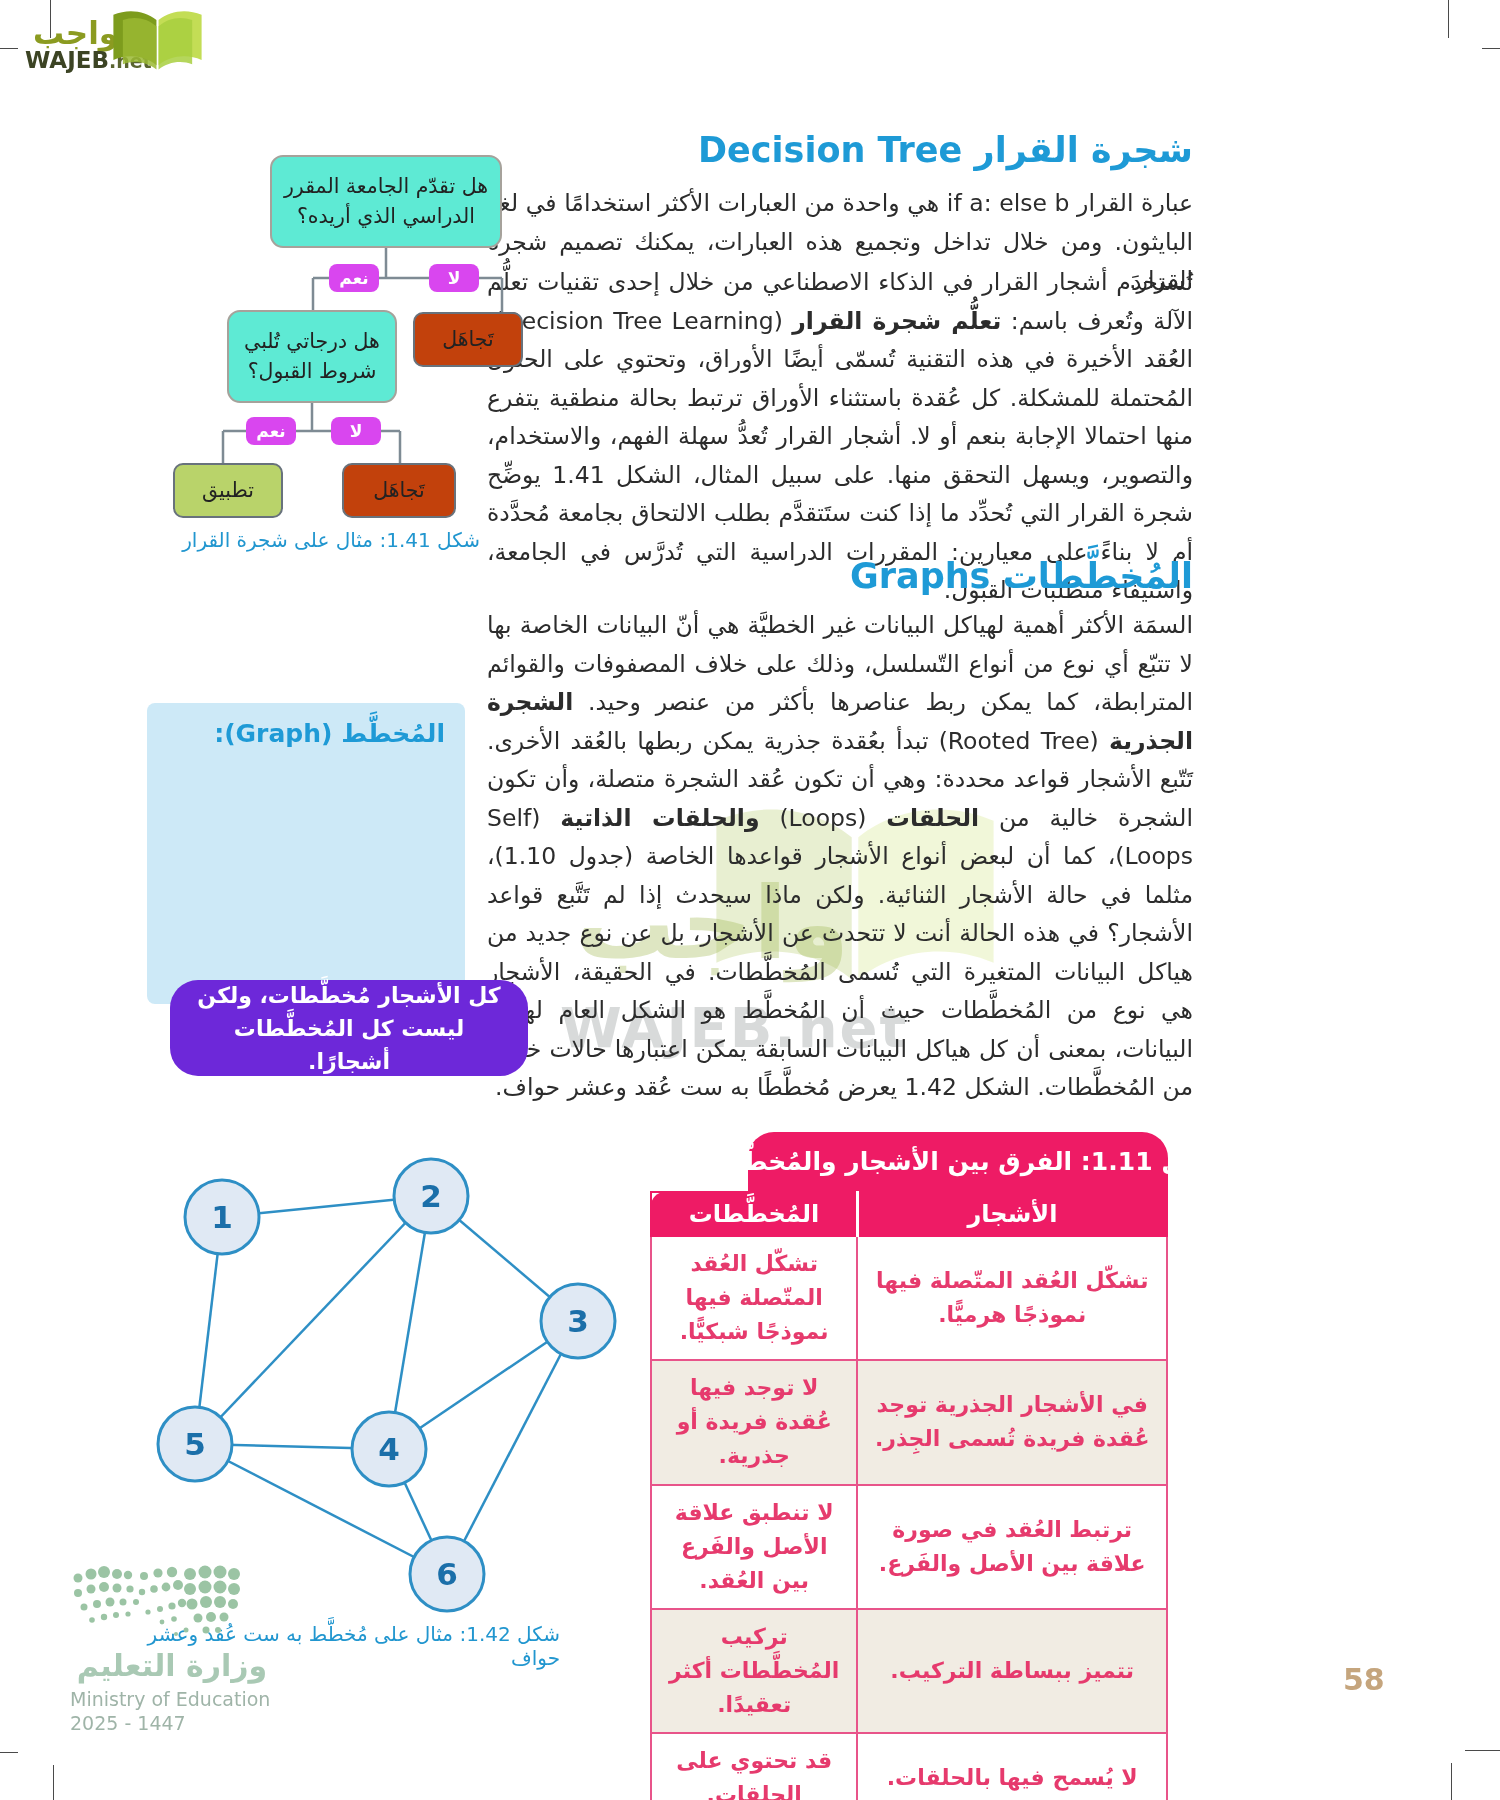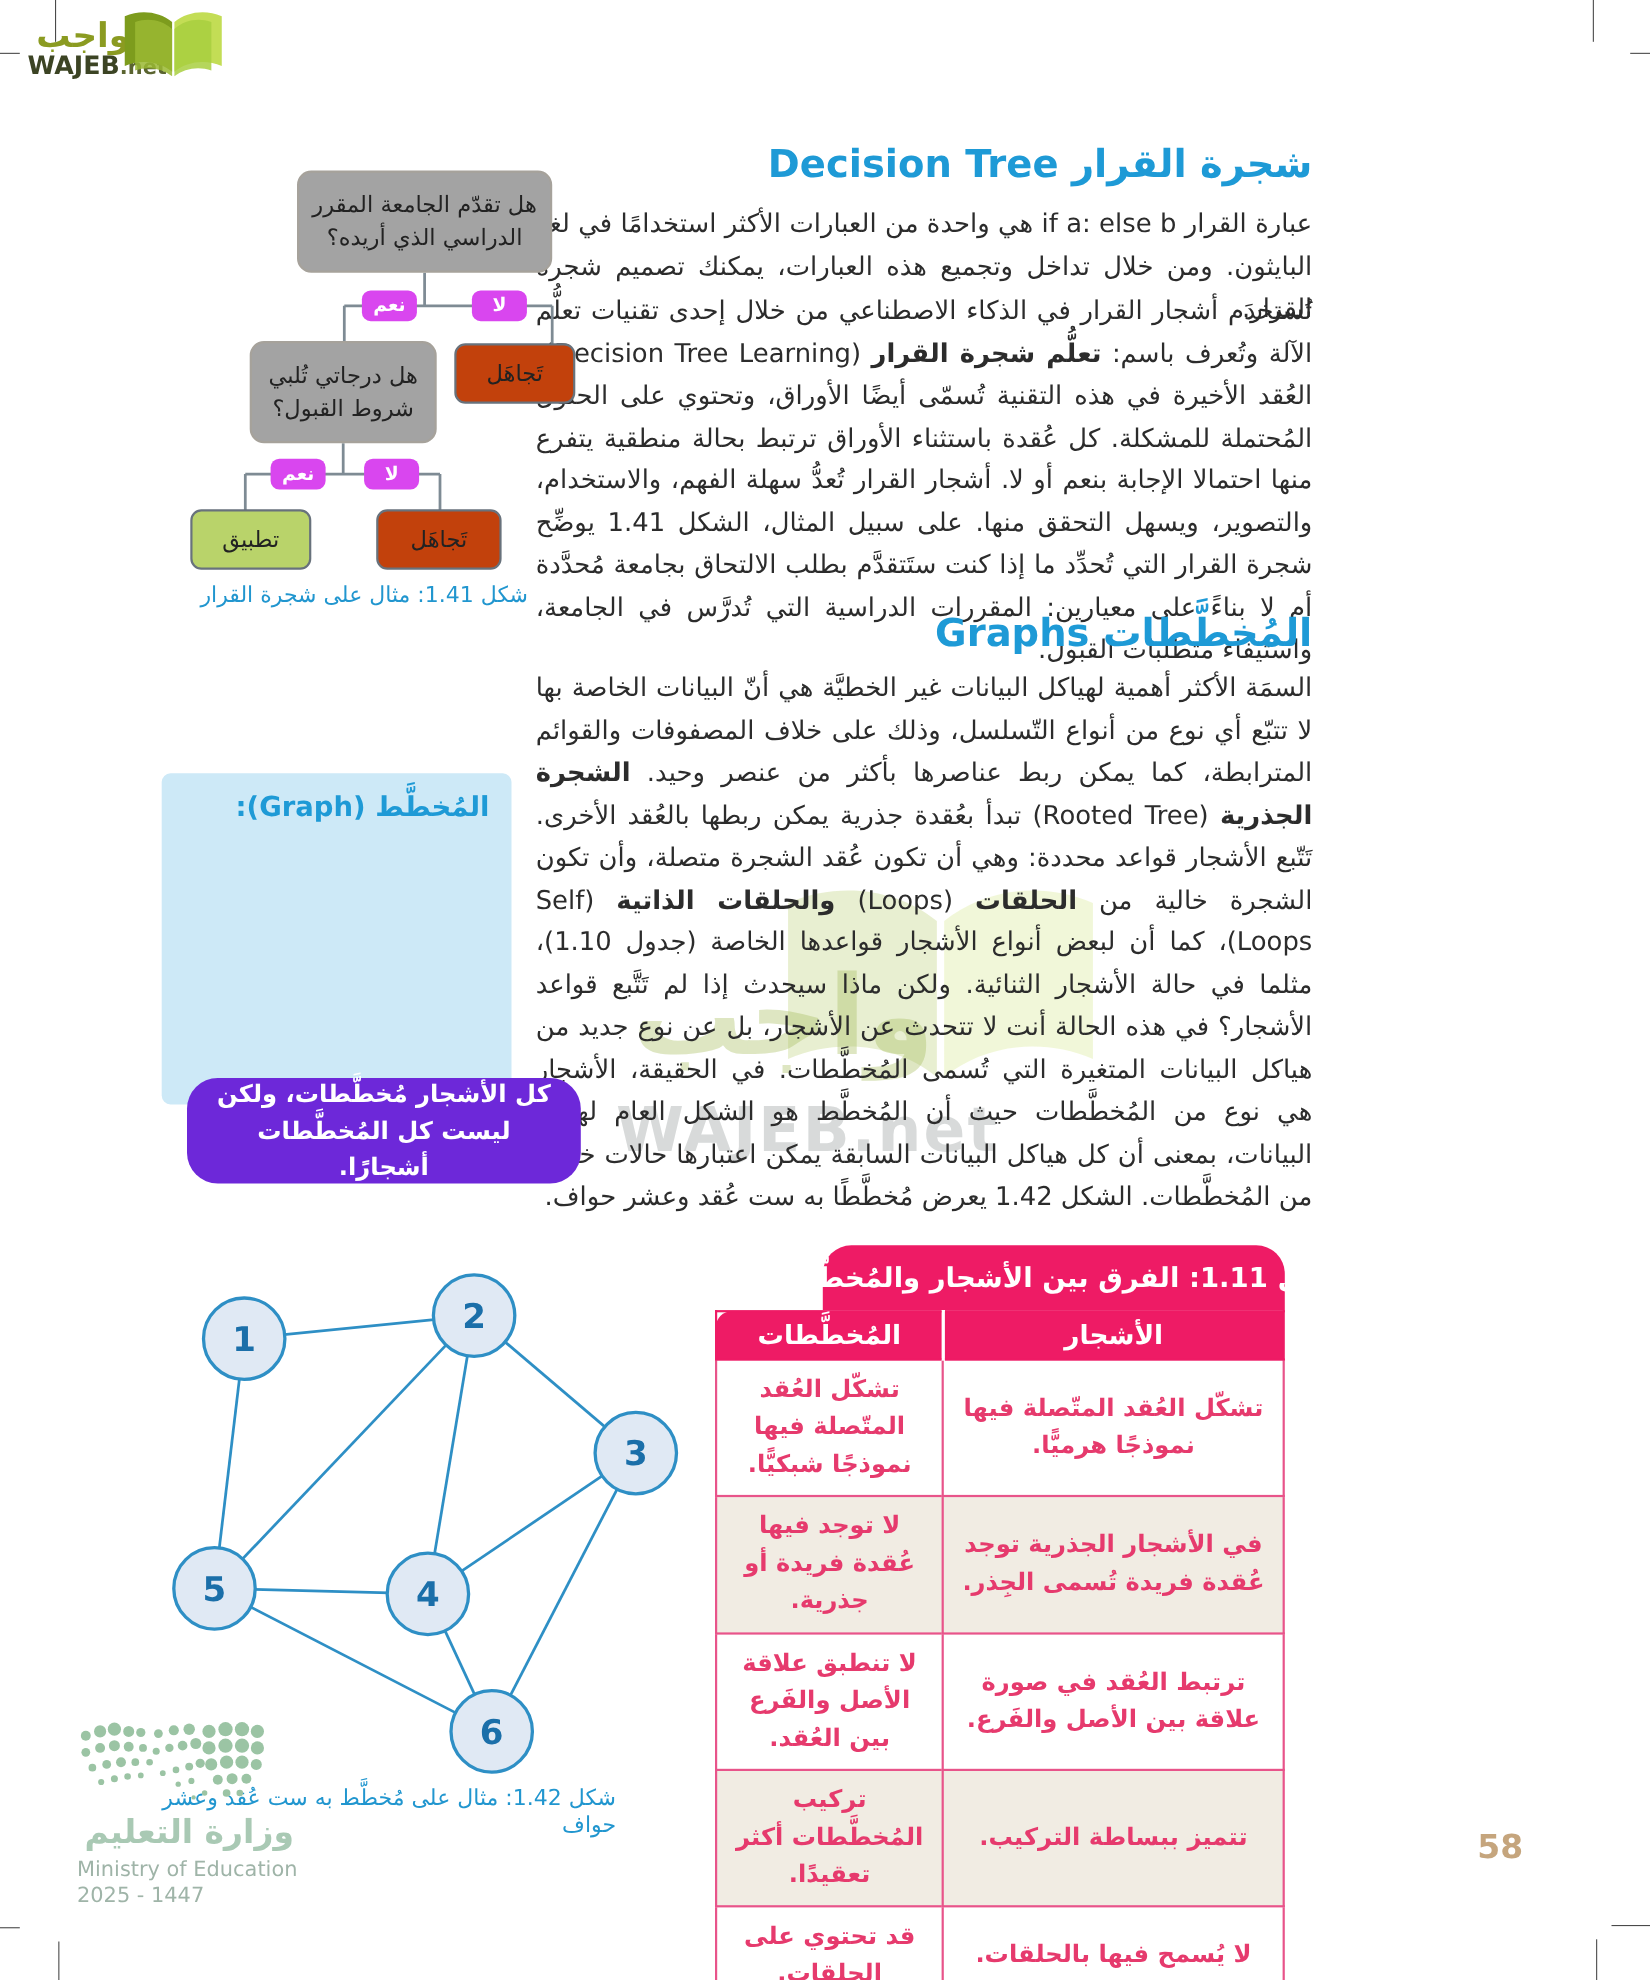--- a/index.html
+++ b/index.html
@@ -16,21 +16,21 @@
   .brand-en{position:absolute;left:12px;top:42px;font-size:23px;font-weight:bold;color:#3c4424;}
   .brand-en .net{color:#5a6430;font-size:19px;}
   
   .h-blue{position:absolute;color:#1e9ad6;font-weight:bold;font-size:35px;direction:rtl;text-align:right;z-index:1;white-space:nowrap;}
   .para{position:absolute;width:706px;right:307px;direction:rtl;text-align:justify;
         font-size:23.5px;line-height:1.64;color:#2c2c2c;z-index:1;}
   .para b{font-weight:bold;}
   .caption{position:absolute;color:#2196cf;font-size:20px;direction:rtl;text-align:right;z-index:1;}
   
   .tree-box{position:absolute;box-sizing:border-box;border:2px solid #a6a29b;border-radius:13px;
-            background:#a3a3a3;display:flex;align-items:center;justify-content:center;
+            background:#5eead4;display:flex;align-items:center;justify-content:center;
             direction:rtl;text-align:center;font-size:20.5px;color:#222;line-height:1.45;z-index:2;padding:4px 10px;}
   .tree-leaf-pink{background:#c2410c;border:2px solid #68727c;border-radius:10px;}
   .tree-leaf-green{background:#b9d36a;border:2px solid #68727c;border-radius:10px;}
   .chip{position:absolute;box-sizing:border-box;background:#d946ef;border-radius:8px;color:#fff;
         font-size:17px;font-weight:bold;display:flex;align-items:center;justify-content:center;
         direction:rtl;z-index:3;}
   
   .defbox{position:absolute;left:147px;top:703px;width:318px;height:301px;background:#cde9f7;
           border-radius:8px;box-sizing:border-box;padding:16px 20px;direction:rtl;z-index:1;}
   .defbox .t{color:#1e9ad6;font-weight:bold;font-size:25px;margin-bottom:8px;text-align:right;}

